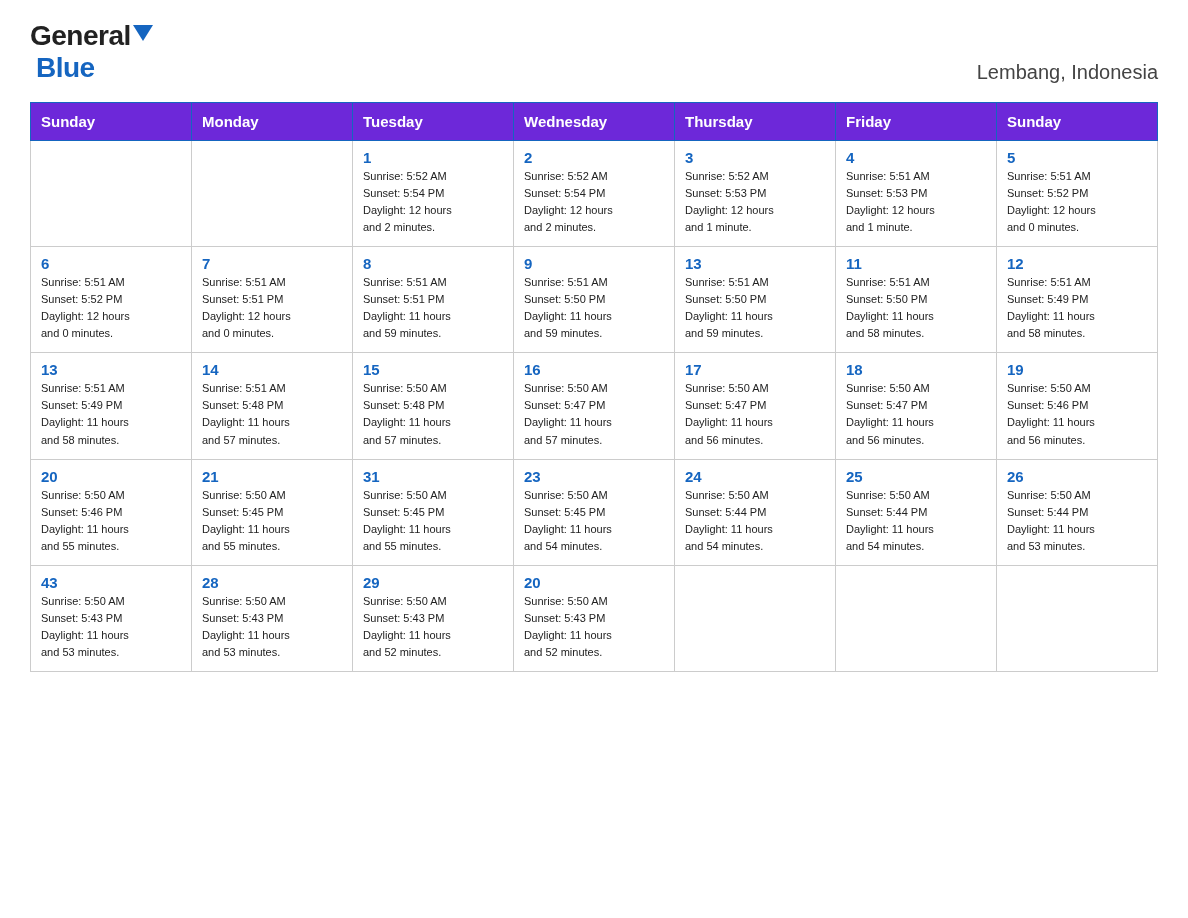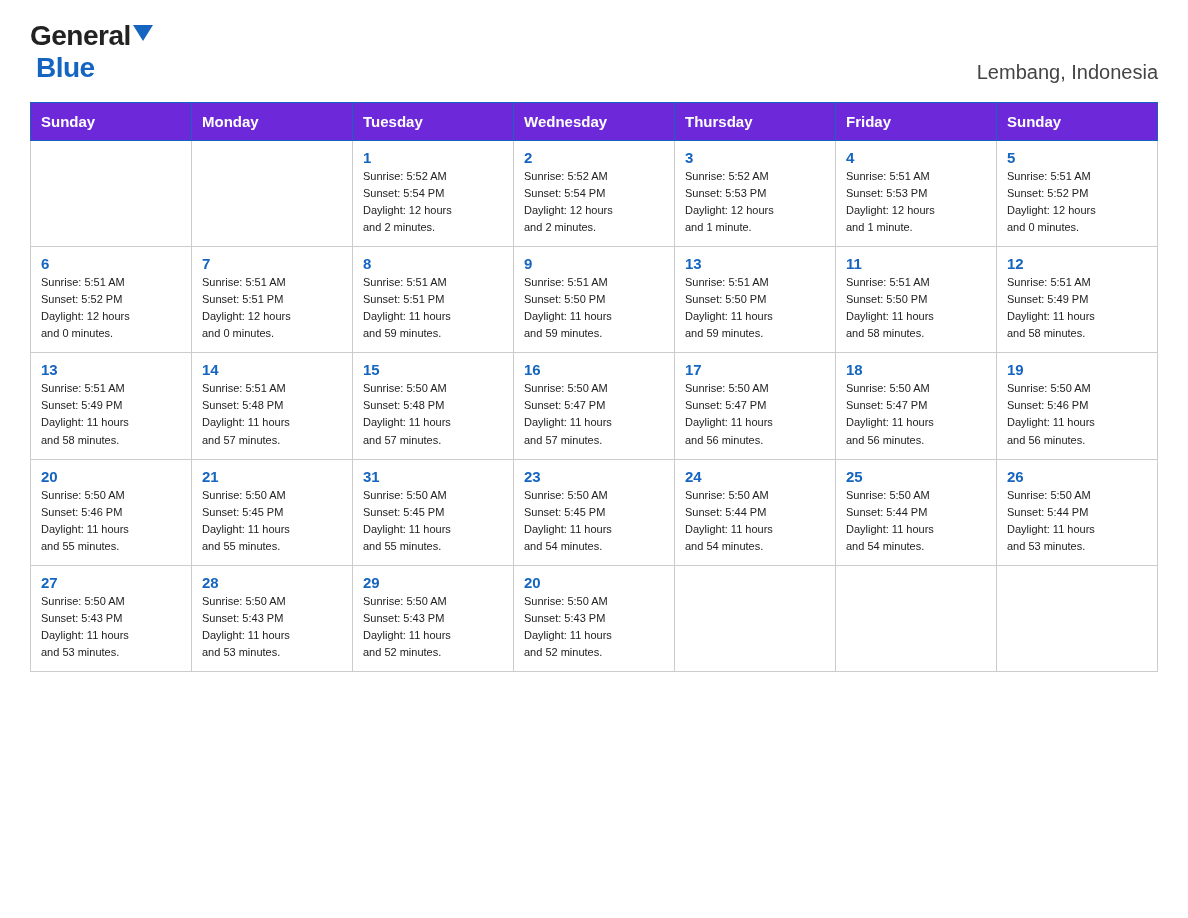--- a/index.html
+++ b/index.html
@@ -327,21 +327,21 @@
         <td>
           <span class="day-num">26</span>
           <div class="day-info" style="white-space: pre-line;">Sunrise: 5:50 AM
 Sunset: 5:44 PM
 Daylight: 11 hours
 and 53 minutes.</div>
         </td>
       </tr>
       <tr>
         <td>
-          <span class="day-num">27</span>
+          <span class="day-num">43</span>
           <div class="day-info" style="white-space: pre-line;">Sunrise: 5:50 AM
 Sunset: 5:43 PM
 Daylight: 11 hours
 and 53 minutes.</div>
         </td>
         <td>
           <span class="day-num">28</span>
           <div class="day-info" style="white-space: pre-line;">Sunrise: 5:50 AM
 Sunset: 5:43 PM
 Daylight: 11 hours

